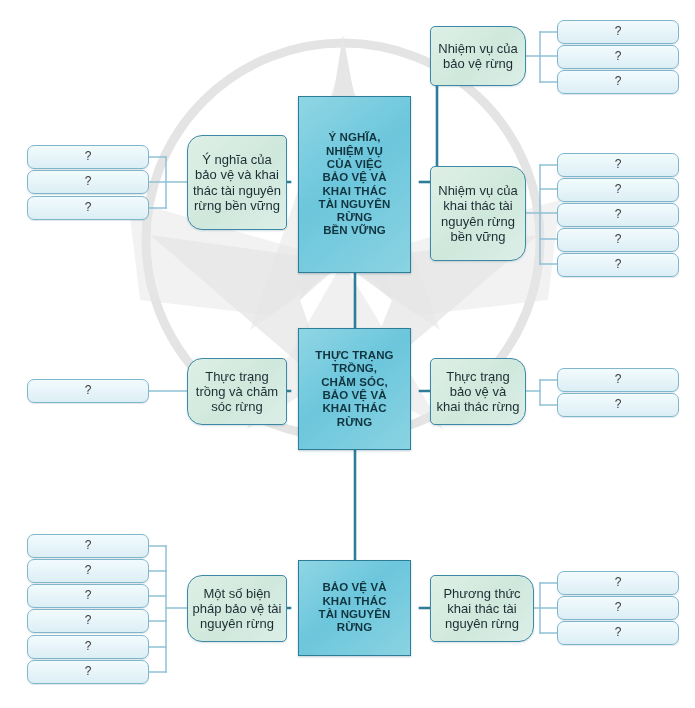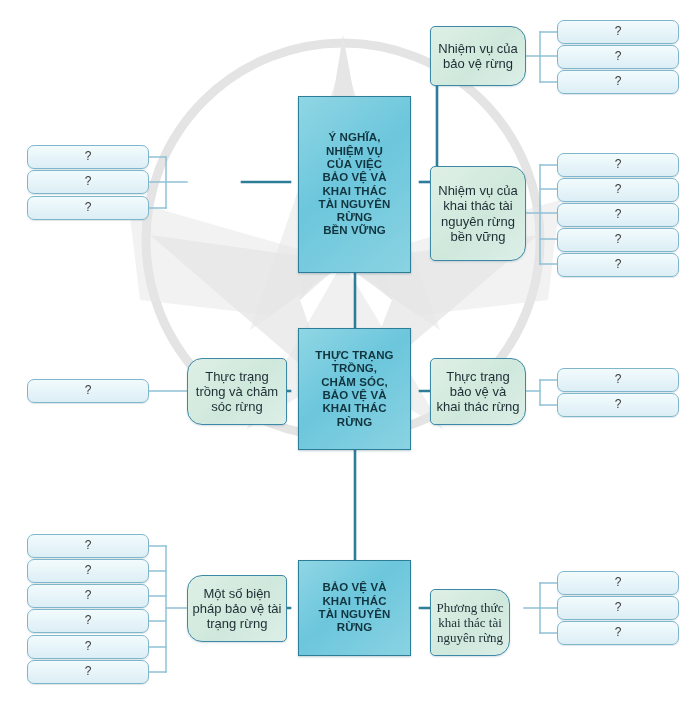--- a/index.html
+++ b/index.html
@@ -177,20 +177,26 @@
     <span>Ý NGHĨA,
 NHIỆM VỤ
 CỦA VIỆC
 BẢO VỆ VÀ
 KHAI THÁC
 TÀI NGUYÊN
 RỪNG
 BỀN VỮNG</span>
   </div>
 
+  <div class="node lvl2 r-left" style="left:187px; top:135px; width:100px; height:95px;">
+    <span>Ý nghĩa của
+bảo vệ và khai
+thác tài nguyên
+rừng bền vững</span>
+  </div>
 
   <div class="node lvl2 r-right" style="left:430px; top:26px; width:96px; height:60px;">
     <span>Nhiệm vụ của
 bảo vệ rừng</span>
   </div>
 
   <div class="node lvl2 r-right" style="left:430px; top:166px; width:96px; height:95px;">
     <span>Nhiệm vụ của
 khai thác tài
 nguyên rừng
@@ -268,24 +274,24 @@
   <div class="node lvl1" style="left:298px; top:560px; width:113px; height:96px;">
     <span>BẢO VỆ VÀ
 KHAI THÁC
 TÀI NGUYÊN
 RỪNG</span>
   </div>
 
   <div class="node lvl2 r-left" style="left:187px; top:575px; width:100px; height:67px;">
     <span>Một số biện
 pháp bảo vệ tài
-trạng rừng</span>
-  </div>
-
-  <div class="node lvl2 r-right" style="left:430px; top:589px; width:80px; height:67px;font-family:Liberation Serif, serif;">
+nguyên rừng</span>
+  </div>
+
+  <div class="node lvl2 r-right" style="left:430px; top:575px; width:104px; height:67px;">
     <span>Phương thức
 khai thác tài
 nguyên rừng</span>
   </div>
 
   <div class="node leaf" style="left:27px; top:534px; width:122px; height:24px;">
     <span>?</span>
   </div>
   <div class="node leaf" style="left:27px; top:559px; width:122px; height:24px;">
     <span>?</span>

